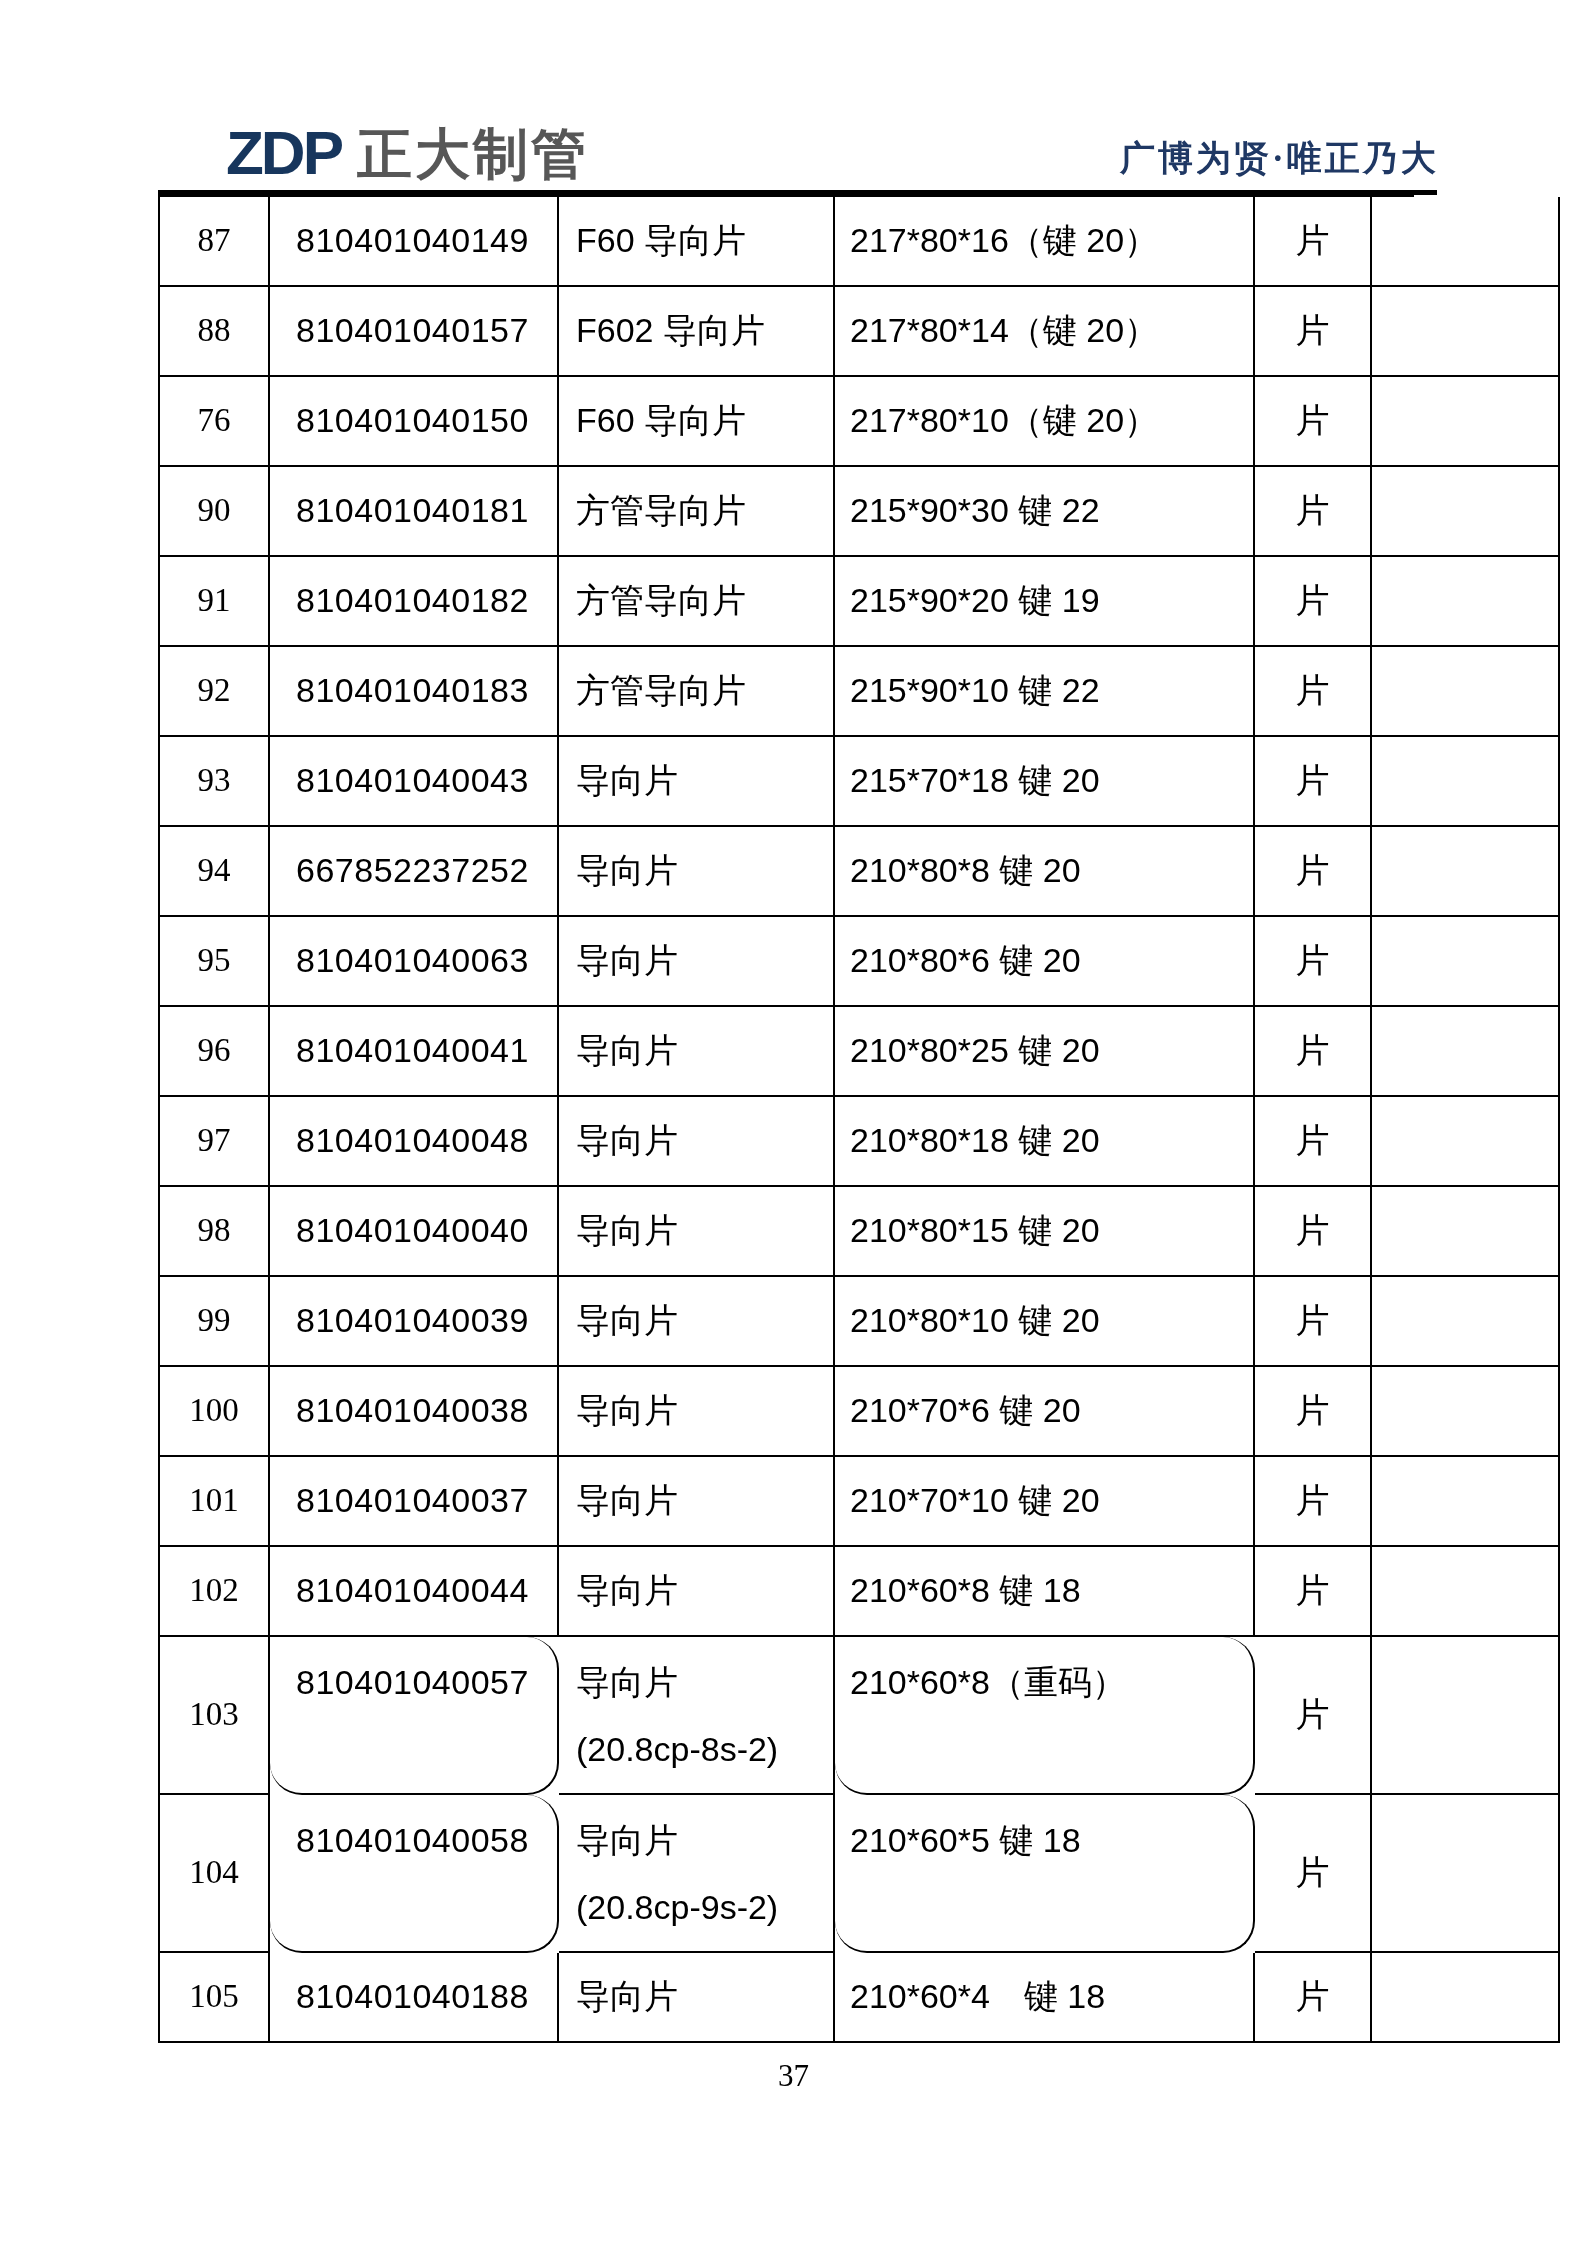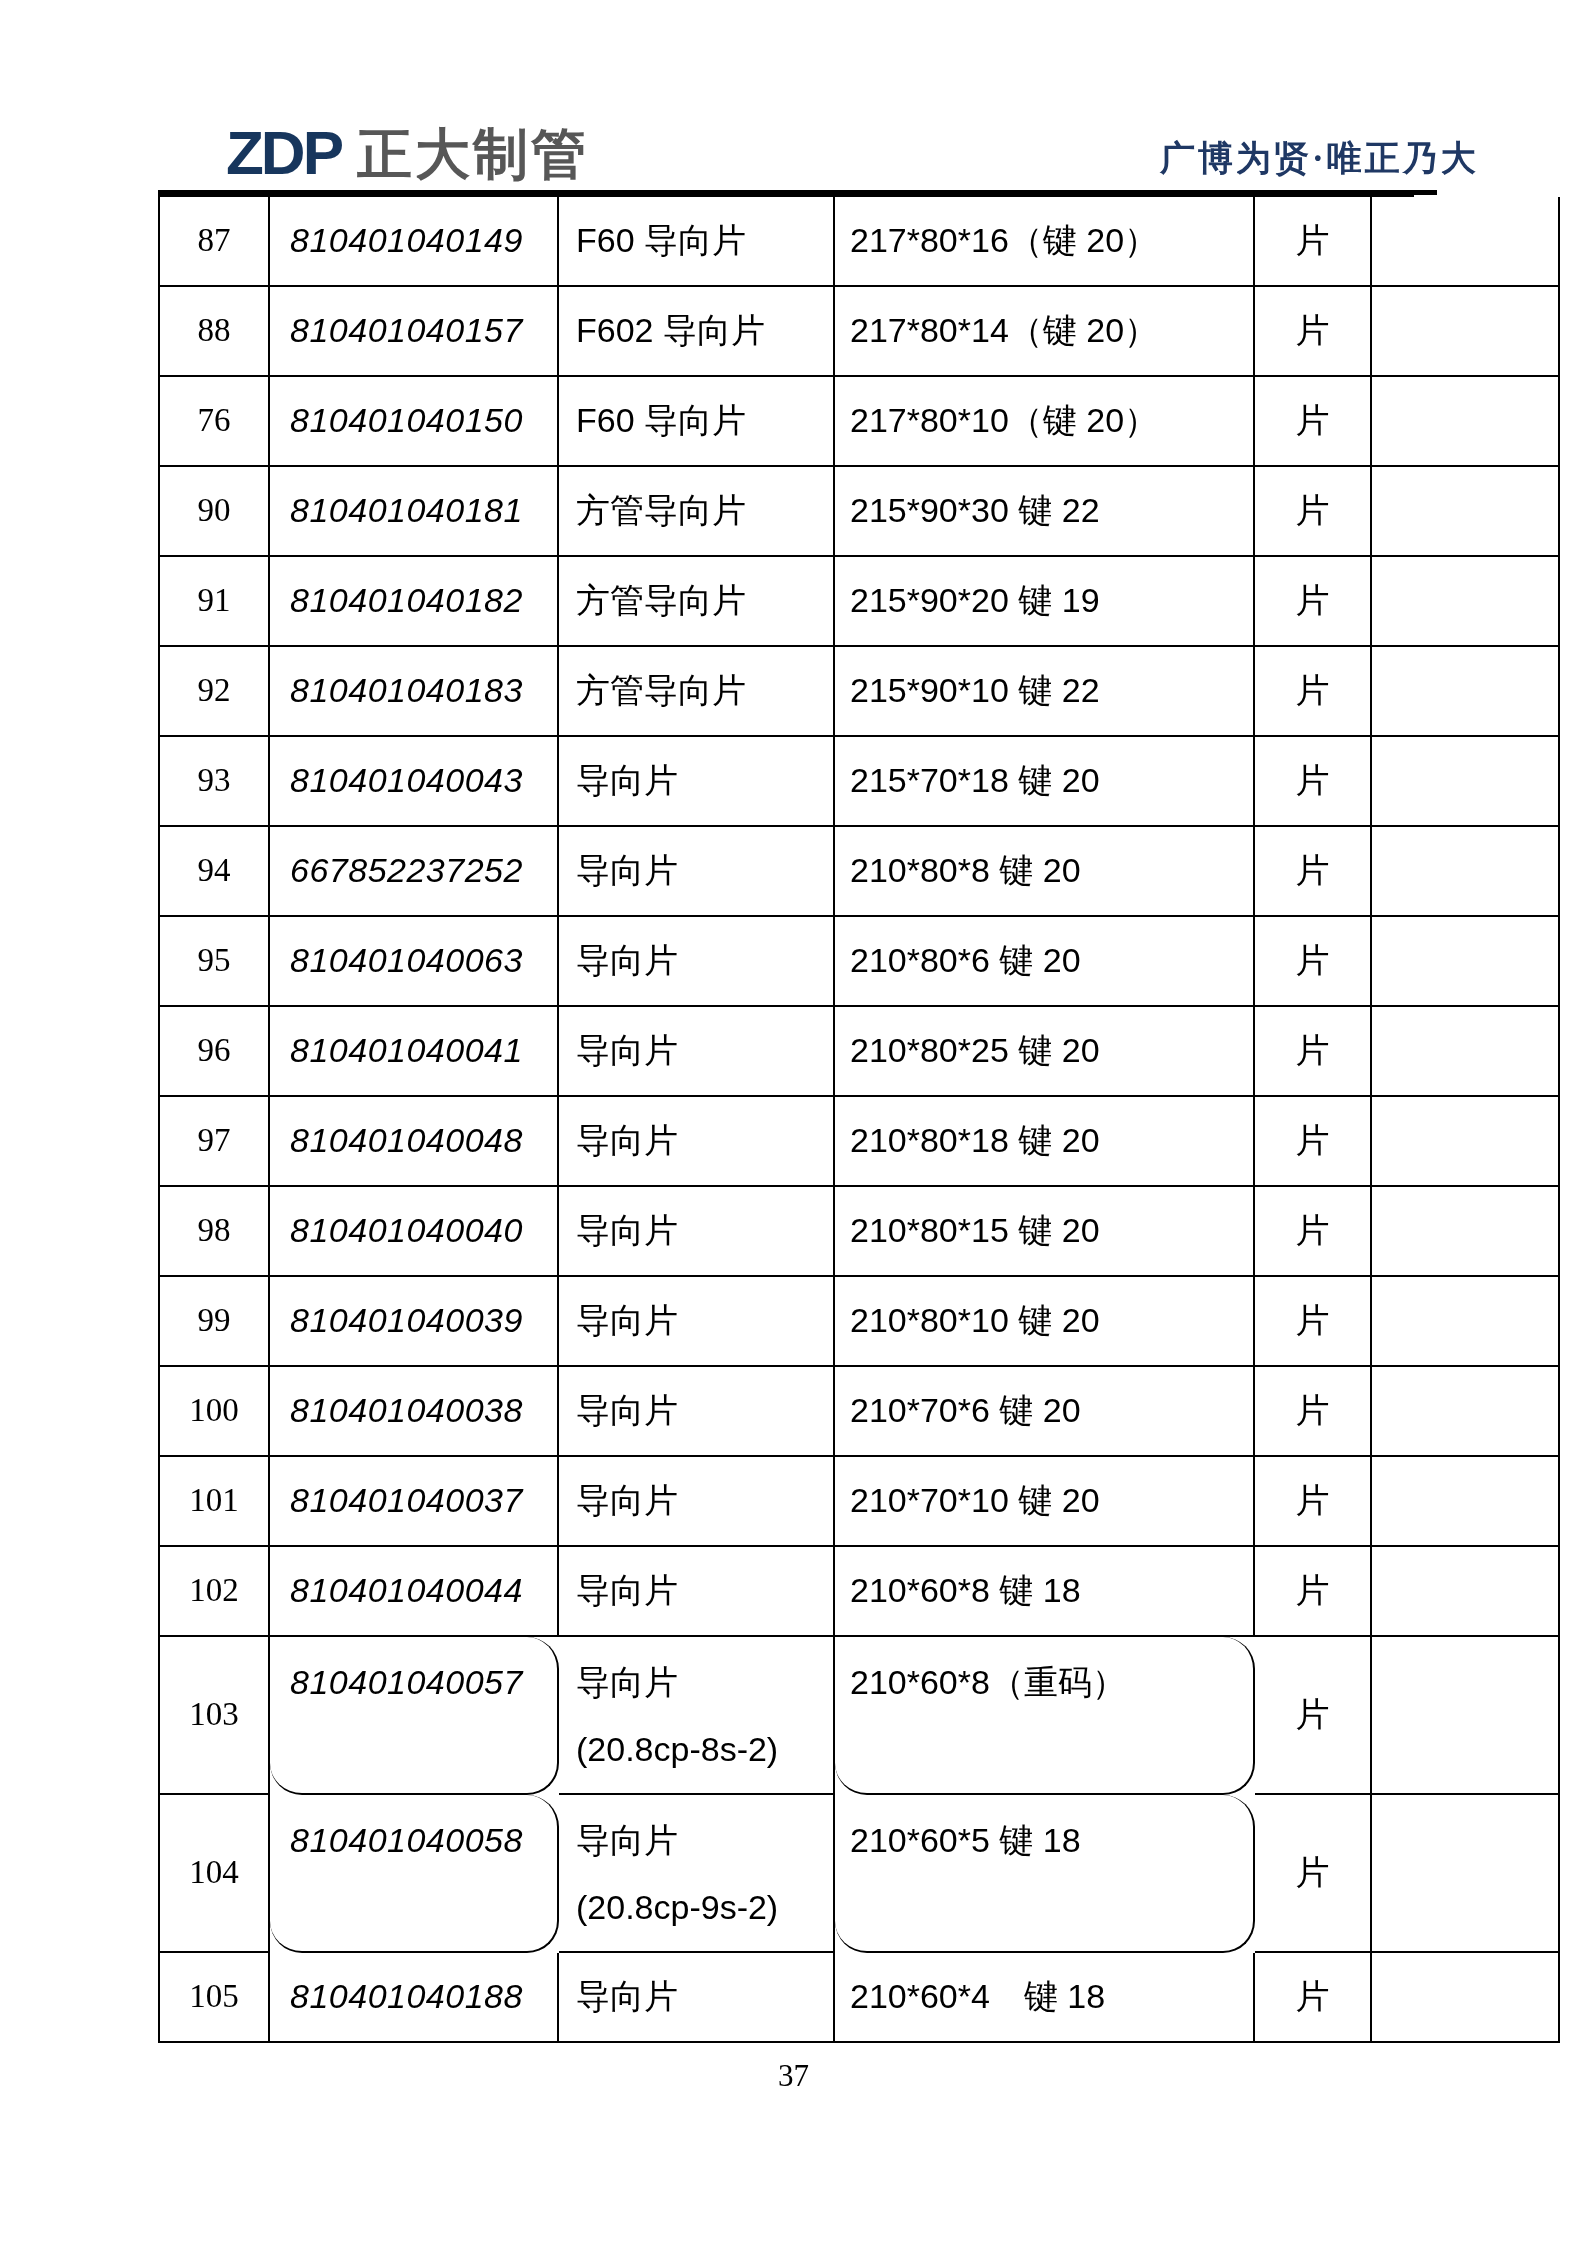--- a/index.html
+++ b/index.html
@@ -16,21 +16,21 @@
     font-family:"Liberation Sans",sans-serif;
     font-size:62px;font-weight:900;letter-spacing:-3px;line-height:1;
     color:#17365d;
   }
   .logo-cn{
     font-family:"Liberation Sans",sans-serif;
     font-size:55px;font-weight:700;letter-spacing:3px;line-height:1.05;
     color:#575757;
   }
   .slogan{
-    position:absolute;left:1160px;top:141px;
+    position:absolute;left:1120px;top:141px;
     font-family:"Liberation Serif",serif;
     font-size:35px;font-weight:700;letter-spacing:3px;line-height:1;
     color:#1f3864;white-space:nowrap;
   }
   .header-rule{
     position:absolute;left:158px;top:190px;width:1279px;height:5px;
     background:#000;
   }
   
   .parts-table{
@@ -46,21 +46,21 @@
     display:flex;align-items:center;
     font-size:34px;line-height:1.15;
     height:90px;
     overflow:hidden;
   }
   .cell.tall{height:158px;}
   .cell-num{
     justify-content:center;
     font-family:"Liberation Serif",serif;font-size:33px;
   }
-  .cell-code{padding-left:20px;letter-spacing:0.5px;font-style:italic;}
+  .cell-code{padding-left:26px;letter-spacing:0.5px;}
   .cell-name{padding-left:17px;white-space:pre-wrap;}
   .cell-spec{padding-left:15px;white-space:pre-wrap;}
   .cell-unit{justify-content:center;}
   .cell-empty{}
   
   .cell.tall.cell-code,.cell.tall.cell-spec{align-items:flex-start;padding-top:26px;border-radius:32px;}
   .cell.tall.cell-name{
     flex-direction:column;align-items:flex-start;justify-content:space-between;
     padding-top:26px;padding-bottom:24px;
   }

